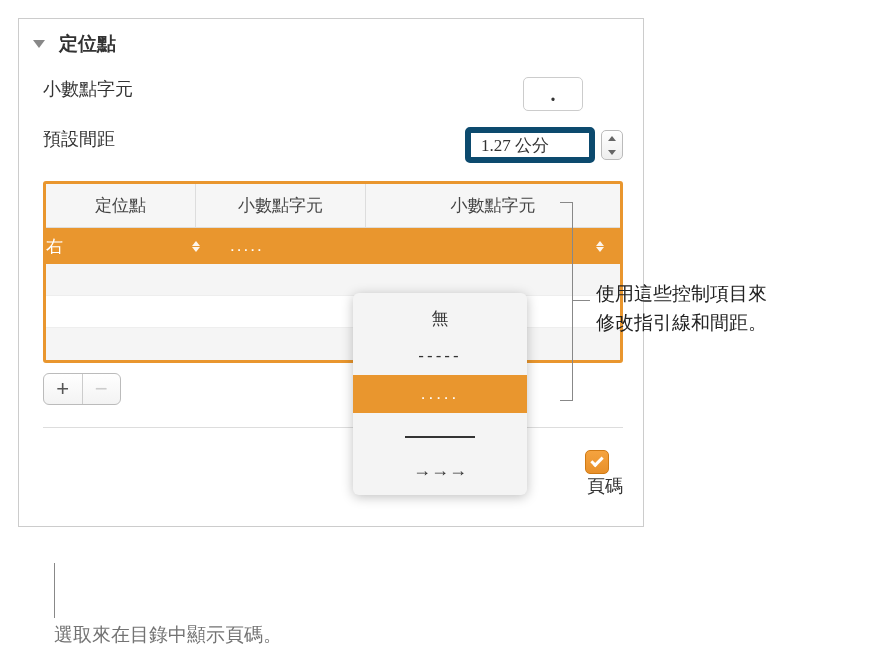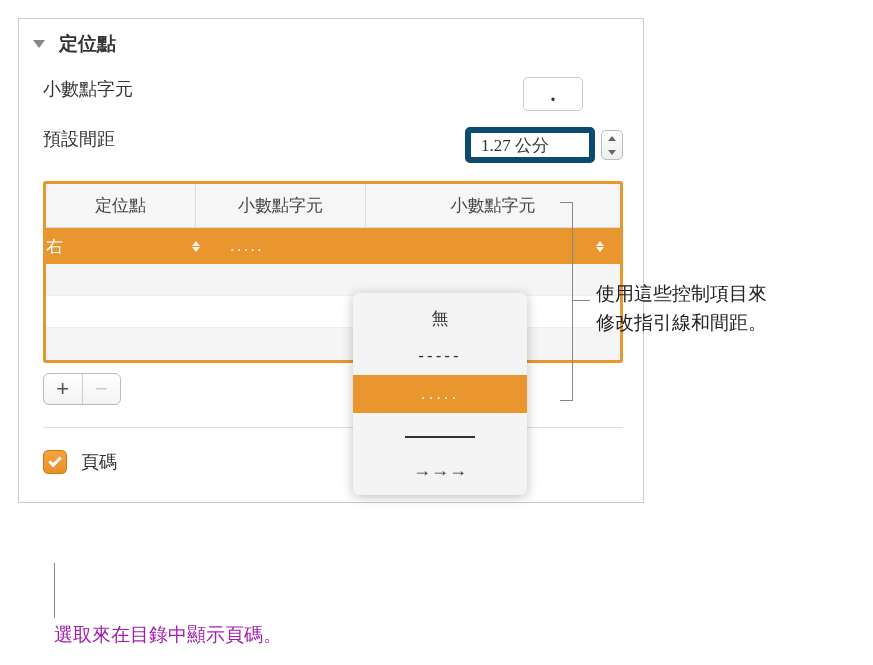--- a/index.html
+++ b/index.html
@@ -202,20 +202,21 @@
   .ar-btn:first-child { border-right: 1px solid #ccc; }
   .ar-btn.disabled { color: #ccc; }
   .divider {
     margin: 22px 20px 0 24px;
     border-top: 1px solid #ddd;
   }
   .checkbox-row {
     display: flex;
     align-items: flex-end;
     padding: 22px 20px 28px 24px;
+    flex-direction: column;
   }
   .checkbox {
     width: 24px;
     height: 24px;
     border-radius: 5px;
     background: linear-gradient(#f5a33f, #e8902a);
     border: 1px solid #d07a14;
     display: flex;
     align-items: center;
     justify-content: center;
@@ -298,21 +299,21 @@
     top: 563px;
     width: 1px;
     height: 55px;
     background: #888;
   }
   .callout2-text {
     position: absolute;
     left: 54px;
     top: 622px;
     font-size: 19px;
-    color: #a21caf;
+    color: #737373;
   }
 </style>
 </head>
 <body>
 
 <div class="panel">
 
   <div class="section-header">
     <div class="chevron"></div>
     <div class="section-title">定位點</div>

